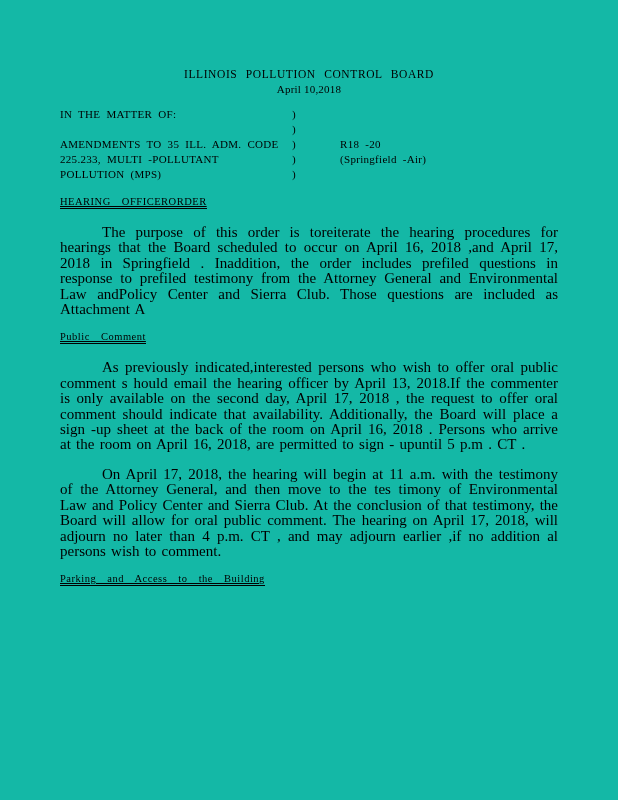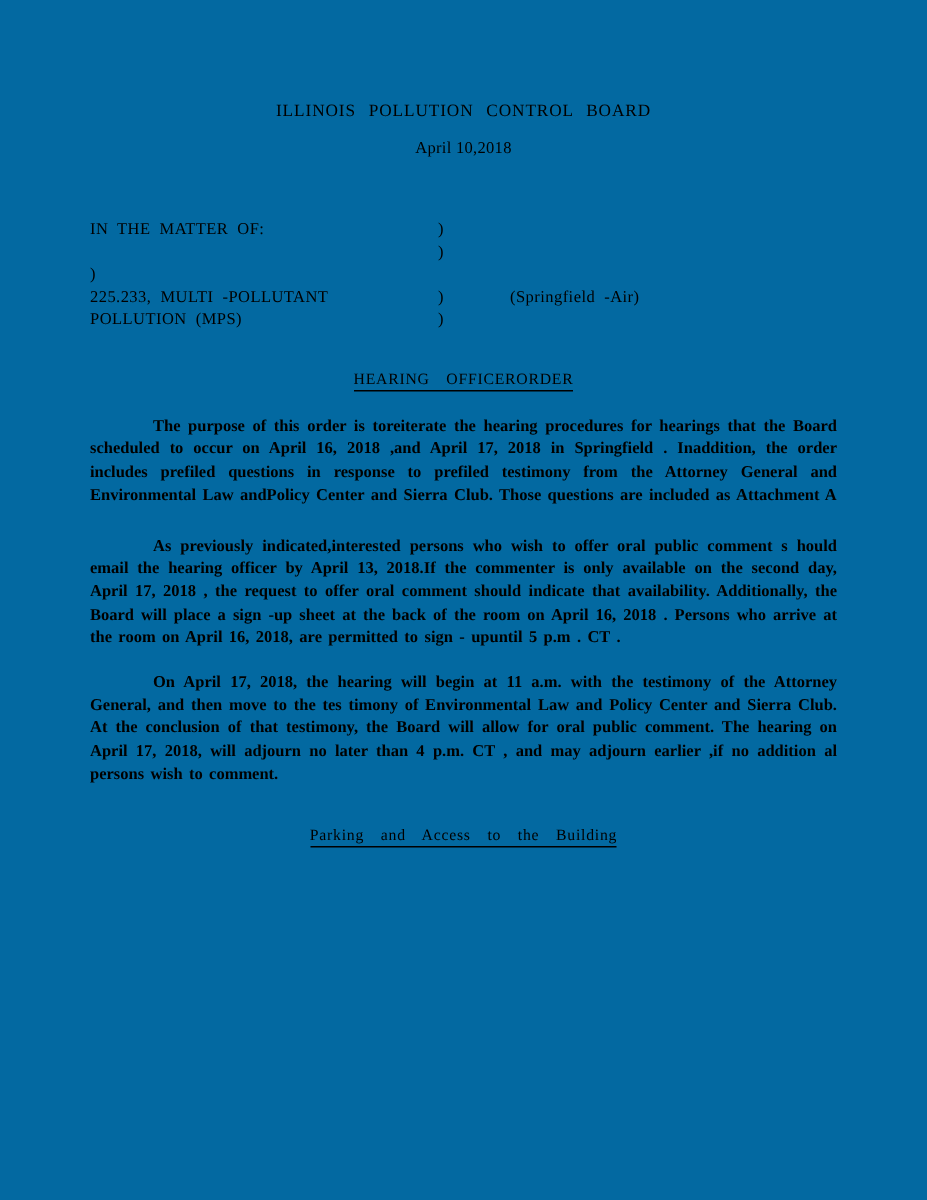--- a/index.html
+++ b/index.html
@@ -13,37 +13,37 @@
     font-family: "Liberation Serif", serif;
     color: #000000;
     overflow: hidden;
   }
   .page {
     position: relative;
     width: 618px;
     height: 800px;
     box-sizing: border-box;
     padding: 60px 60px 20px 60px;
-    background: #0369a1;
+    background: #14b8a6;
   }
   .doc-title {
     text-align: center;
     font-size: 11.5px;
     letter-spacing: 0.6px;
     word-spacing: 5px;
     margin-top: 8px;
   }
   .doc-date {
     text-align: center;
     font-size: 11px;
-    margin-top: 13px;
+    margin-top: 3px;
     letter-spacing: 0.2px;
   }
   .caption {
-    margin-top: 41px;
+    margin-top: 12px;
     font-size: 11px;
     line-height: 15px;
   }
   .caption-row {
     display: flex;
     width: 100%;
   }
   .caption-left {
     width: 232px;
     letter-spacing: 0.3px;
@@ -54,38 +54,37 @@
     width: 48px;
     text-align: left;
   }
   .caption-right {
     flex: 1;
     letter-spacing: 0.3px;
     word-spacing: 3px;
     white-space: nowrap;
   }
   .section-head {
-    text-align: center;
     font-size: 10.5px;
-    margin-top: 27px;
+    margin-top: 14px;
     letter-spacing: 0.5px;
+    text-decoration: underline;
   }
   .section-head span {
     border-bottom: 1px solid #000;
     padding-bottom: 1px;
     word-spacing: 8px;
   }
   p.body {
-    font-size: 11px;
+    font-size: 15px;
     line-height: 15.4px;
     text-align: justify;
     margin: 14px 0 0 0;
     text-indent: 42px;
     word-spacing: 1.5px;
-    font-weight: bold;
   }
   p.body.first {
     margin-top: 18px;
   }
   .strike {
     text-decoration: line-through;
   }
 </style>
 </head>
 <body>
@@ -100,40 +99,45 @@
       <div class="caption-left">IN  THE  MATTER   OF:</div>
       <div class="caption-paren">)</div>
       <div class="caption-right"></div>
     </div>
     <div class="caption-row">
       <div class="caption-left"></div>
       <div class="caption-paren">)</div>
       <div class="caption-right"></div>
     </div>
     <div class="caption-row">
+      <div class="caption-left">AMENDMENTS     TO 35 ILL. ADM.  CODE</div>
       <div class="caption-paren">)</div>
+      <div class="caption-right">R18 -20</div>
     </div>
     <div class="caption-row">
       <div class="caption-left">225.233,  MULTI  -POLLUTANT</div>
       <div class="caption-paren">)</div>
       <div class="caption-right">(Springfield      -Air)</div>
     </div>
     <div class="caption-row">
       <div class="caption-left">POLLUTION     (MPS)</div>
       <div class="caption-paren">)</div>
       <div class="caption-right"></div>
     </div>
   </div>
 
   <div class="section-head">
     <span>HEARING        OFFICERORDER</span>
   </div>
 
   <p class="body first">The  purpose  of this order  is toreiterate  the  hearing  procedures   for  hearings   that  the  Board  scheduled   to occur  on April  16, 2018 ,and  April  17, 2018  in Springfield   . Inaddition,   the  order  includes  prefiled  questions  in response  to prefiled  testimony  from  the  Attorney  General  and  Environmental   Law  andPolicy  Center  and Sierra  Club.  Those  questions  are  included  as Attachment   A</p>
 
+  <div class="section-head">
+    <span>Public      Comment</span>
+  </div>
 
   <p class="body first">As previously  indicated,interested      persons  who wish  to offer oral public  comment  s  hould  email  the hearing  officer  by April 13, 2018.If  the commenter   is only  available   on the second  day,  April  17,  2018 , the  request  to offer  oral  comment   should  indicate   that availability.  Additionally,   the  Board  will place  a sign  -up sheet  at the  back  of  the room  on April  16, 2018 . Persons  who  arrive  at the  room  on April  16, 2018,  are  permitted  to sign  - upuntil  5 p.m  . CT .</p>
   <p class="body">On April  17, 2018,  the  hearing   will begin  at 11 a.m.  with  the testimony   of the  Attorney  General,   and then  move  to the tes timony  of Environmental    Law  and Policy  Center  and Sierra  Club.  At the conclusion   of that testimony,   the  Board  will allow  for oral public  comment.   The  hearing  on April  17, 2018, will adjourn   no later  than  4 p.m.  CT  , and may  adjourn   earlier  ,if no addition  al persons   wish  to comment.</p>
 
   <div class="section-head">
     <span>Parking       and    Access    to   the   Building</span>
   </div>
 
 
 

